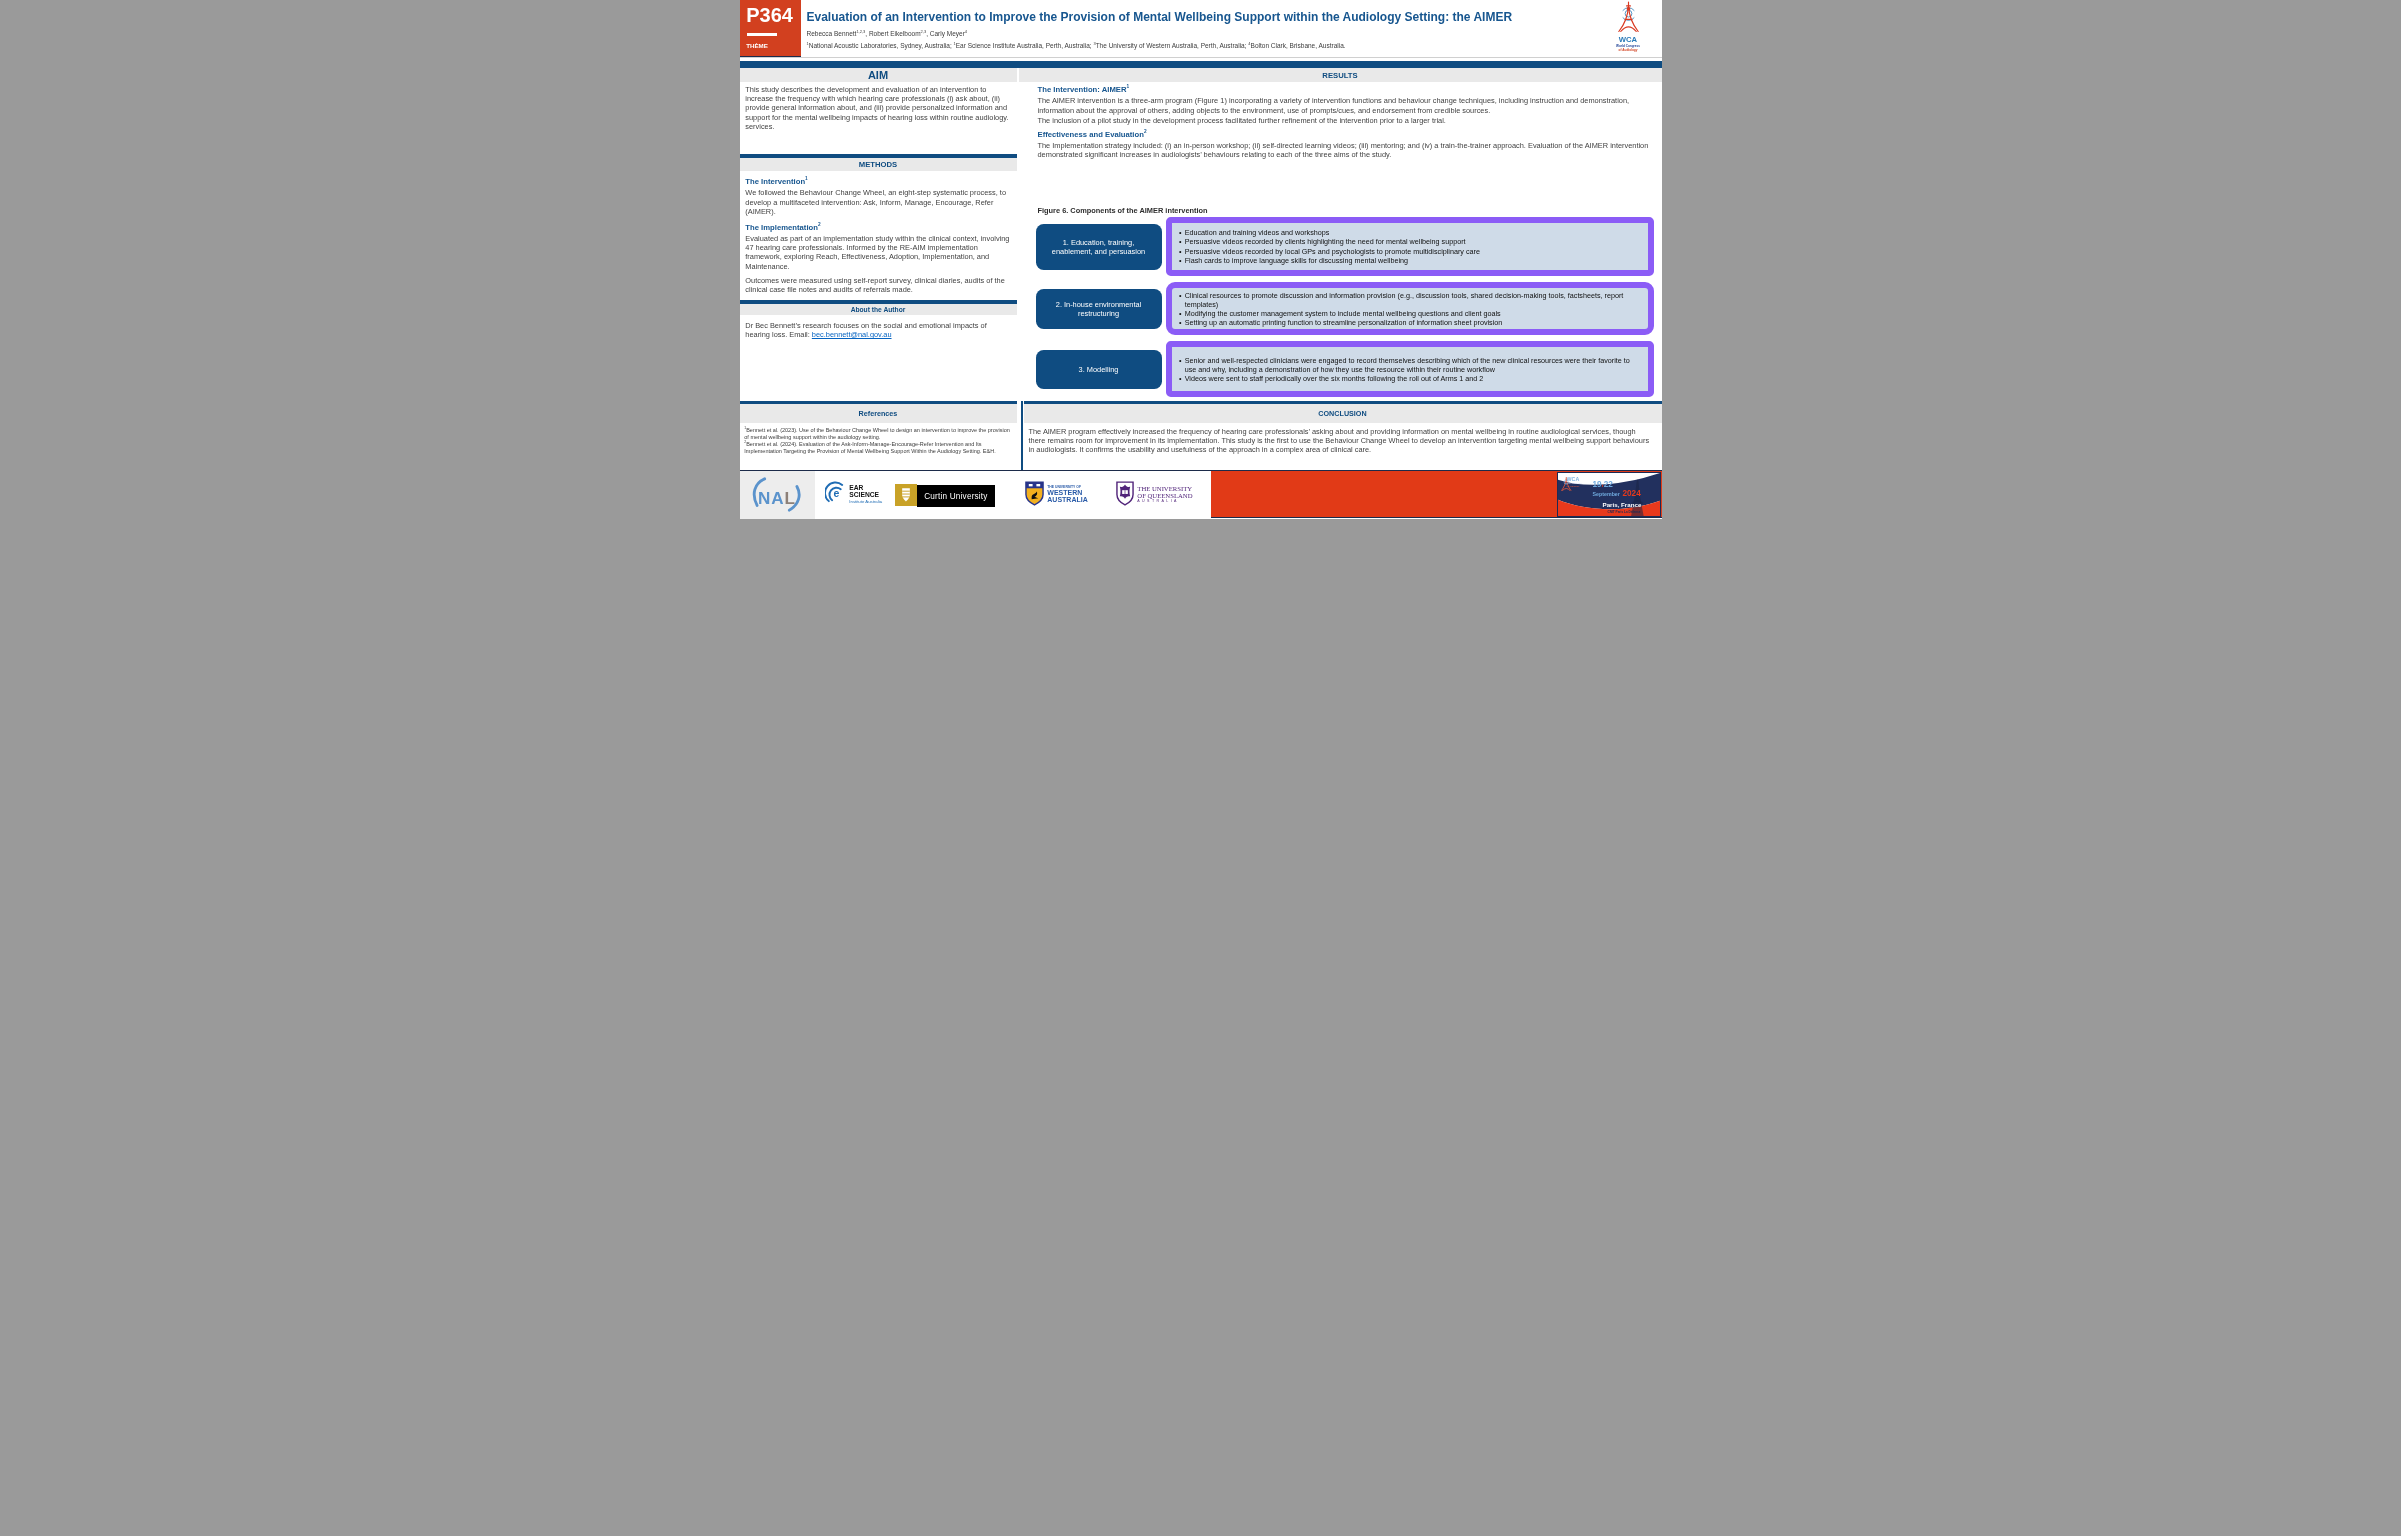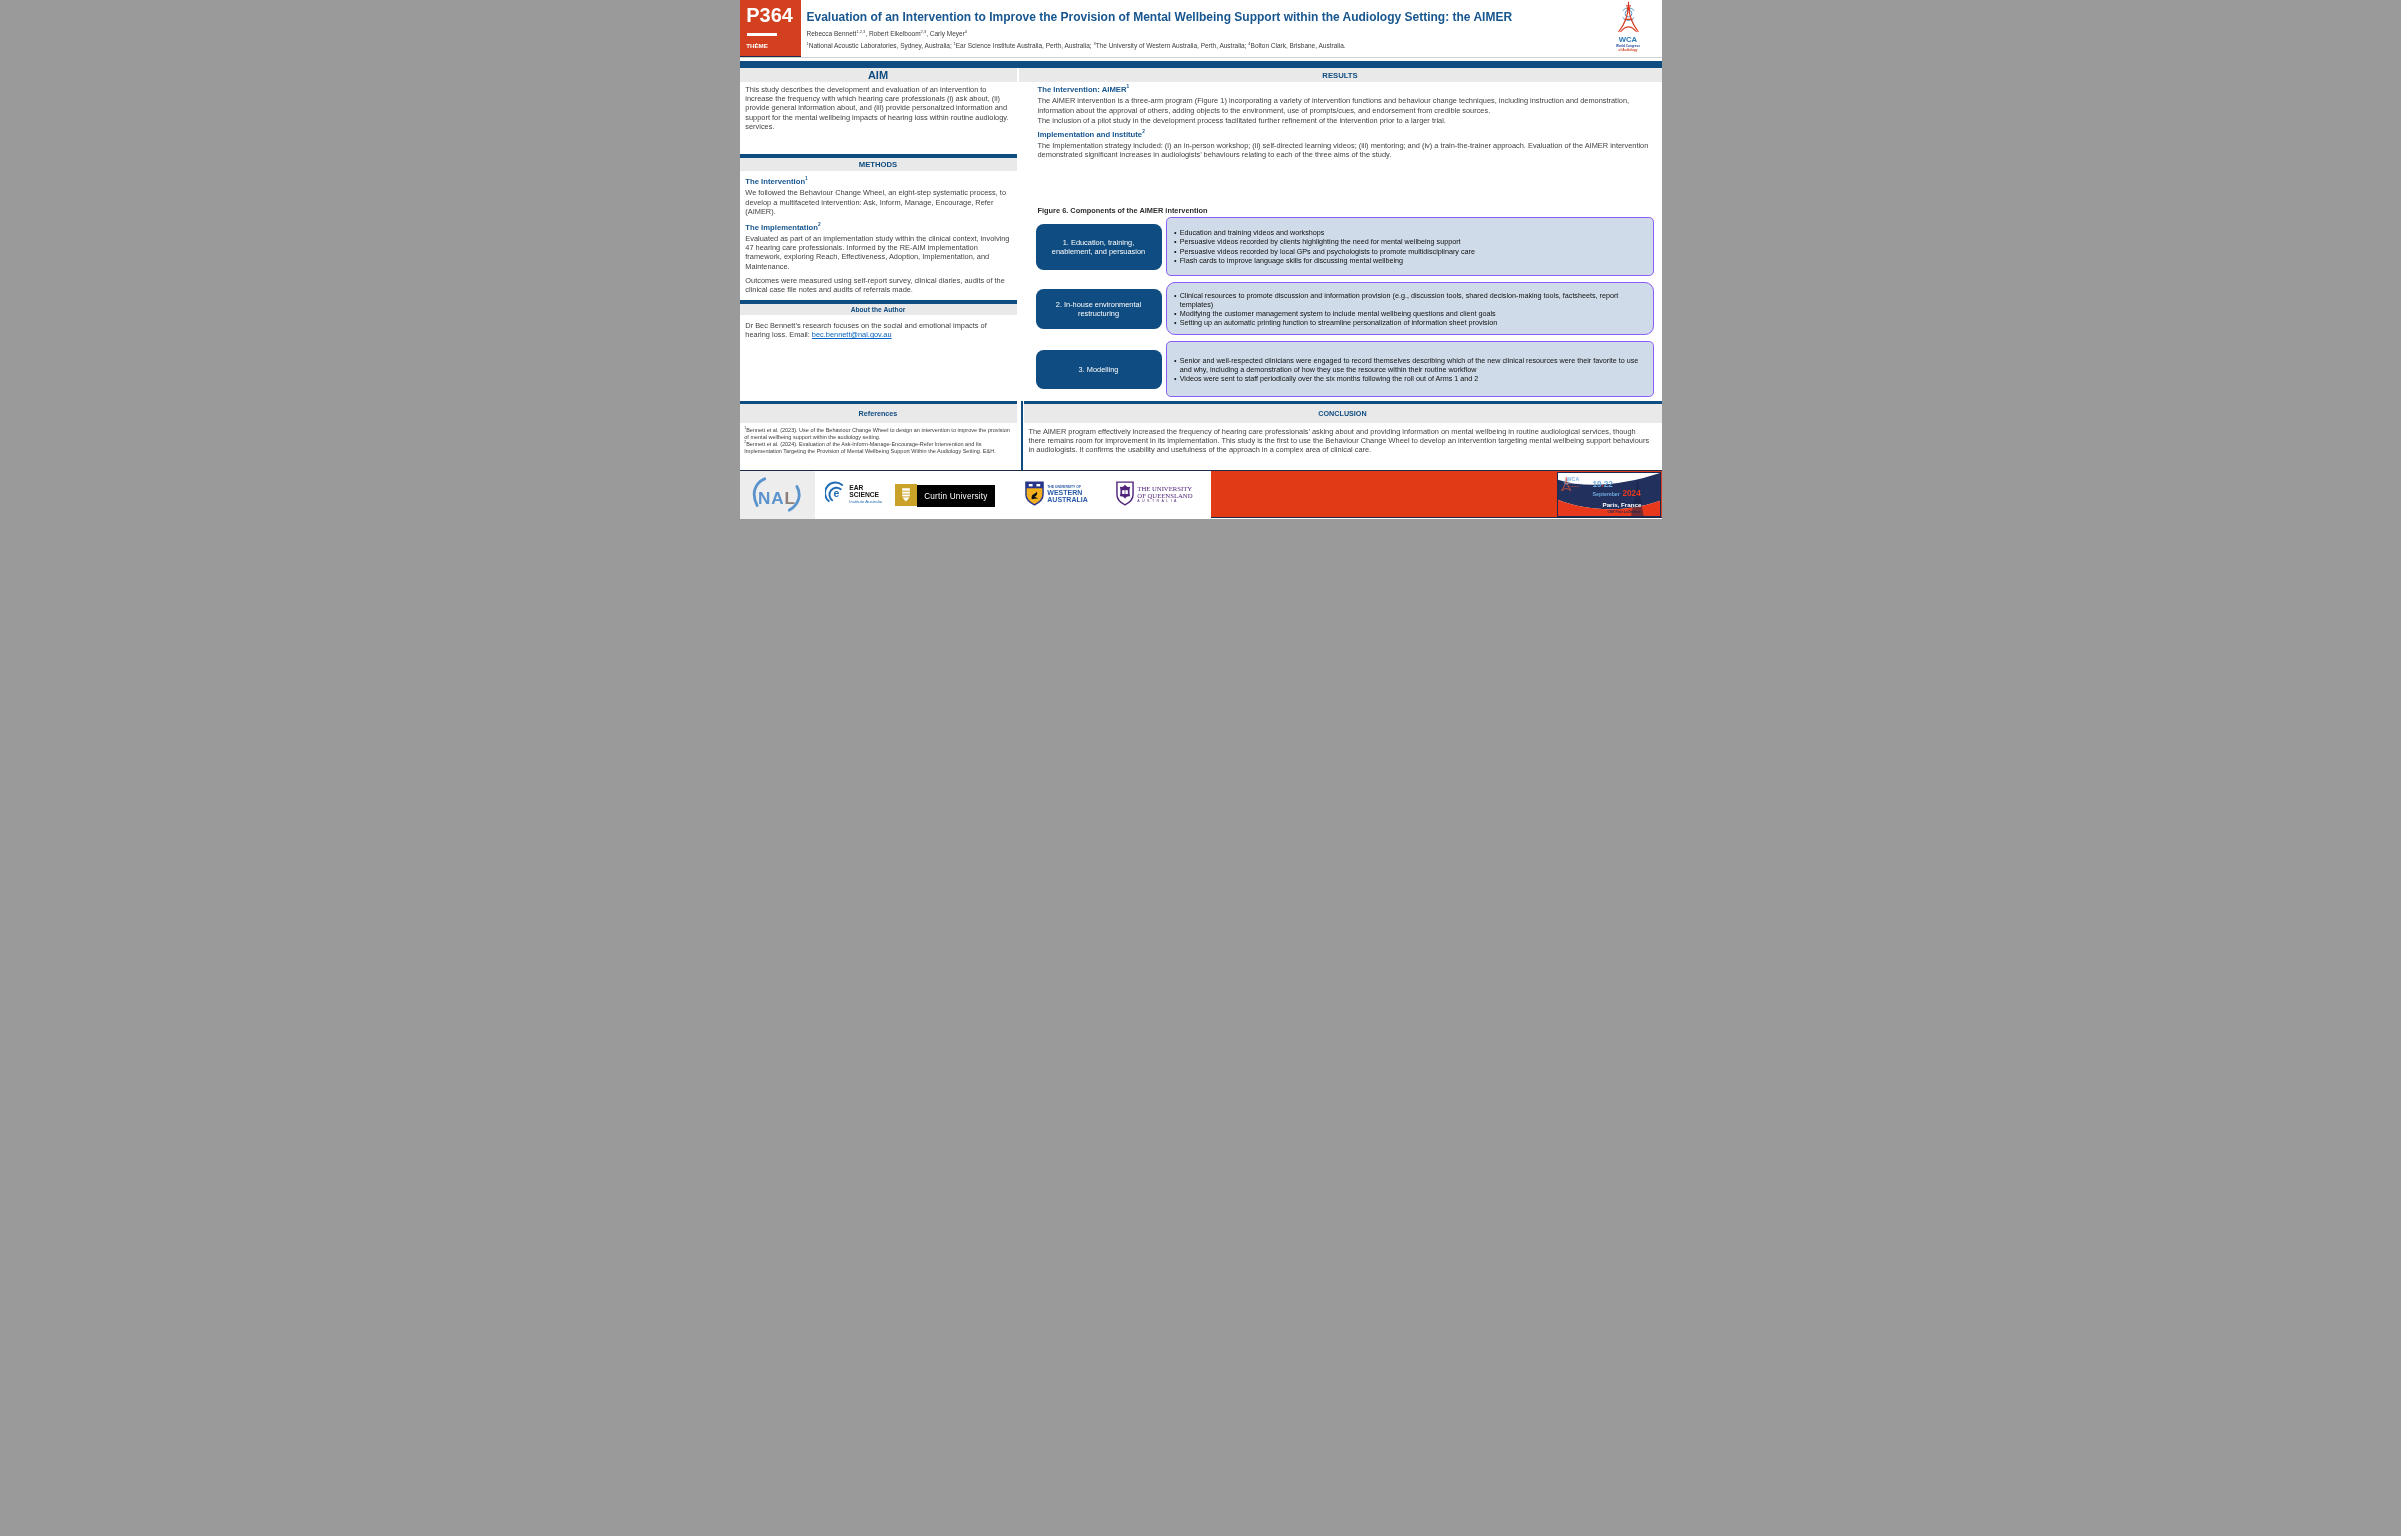--- a/index.html
+++ b/index.html
@@ -32,21 +32,21 @@
   .sub-h{color:#17568f;font-weight:bold;font-size:7.7px;margin:0 0 1.9px 0;}
   .refs{font-size:5.5px;line-height:1.22;color:#3c3c3c;}
   .email{color:#0563c1;text-decoration:underline;}
   .caption{position:absolute;left:298px;top:206px;font-size:7.4px;font-weight:bold;color:#2e2e2e;}
   
   .figure{position:absolute;left:296px;top:217px;width:618px;}
   .fig-row{display:flex;align-items:center;gap:4.3px;margin-bottom:6.2px;}
   .fig-label{width:126px;background:#0f4c81;border-radius:7.7px;color:#fff;display:flex;
              align-items:center;justify-content:center;text-align:center;font-size:7.4px;
              padding:2.9px 7.7px;box-sizing:border-box;flex:none;}
-  .fig-box{flex:1;background:#cfdbe8;border:1px solid #8b5cf6;border-radius:4.8px;display:flex;
+  .fig-box{flex:1;background:#cfdbe8;border:6px solid #8b5cf6;border-radius:4.8px;display:flex;
            flex-direction:column;justify-content:center;padding:2.9px 6.7px;box-sizing:border-box;}
   .bullets{list-style:none;margin:0;padding:0;}
   .bullets li{position:relative;padding-left:6.2px;font-size:7.2px;line-height:1.26;color:#101010;}
   .bullets li::before{content:"\2022";position:absolute;left:0.5px;}
   
   .footer-line{position:absolute;left:0;top:470px;width:100%;height:1.4px;background:#1c2b4a;}
   .red-block{position:absolute;left:471px;top:471px;width:451px;height:46px;background:#e13a17;
              border-bottom:1.4px solid #1c2b4a;}
   .nal-block{position:absolute;left:0;top:471px;width:75px;height:48px;background:#ededed;
              display:flex;align-items:center;justify-content:center;}
@@ -178,21 +178,21 @@
     <p><sup>2</sup><span>Bennett et al. (2024). Evaluation of the Ask-Inform-Manage-Encourage-Refer Intervention and Its Implementation Targeting the Provision of Mental Wellbeing Support Within the Audiology Setting. E&amp;H.</span></p>
   </div>
 
   <div class="txt" style="left:298px;top:85px;width:618px;">
     <div class="sub-h">
       <span>The Intervention: AIMER</span><sup>1</sup>
     </div>
     <p style="margin-bottom:1px;">The AIMER intervention is a three-arm program (Figure 1) incorporating a variety of intervention functions and behaviour change techniques, including instruction and demonstration, information about the approval of others, adding objects to the environment, use of prompts/cues, and endorsement from credible sources.</p>
     <p>The inclusion of a pilot study in the development process facilitated further refinement of the intervention prior to a larger trial.</p>
     <div class="sub-h">
-      <span>Implementation and Institute</span><sup>2</sup>
+      <span>Effectiveness and Evaluation</span><sup>2</sup>
     </div>
     <p>The Implementation strategy included: (i) an in-person workshop; (ii) self-directed learning videos; (iii) mentoring; and (iv) a train-the-trainer approach. Evaluation of the AIMER intervention demonstrated significant increases in audiologists’ behaviours relating to each of the three aims of the study.</p>
   </div>
 
   <div class="caption">Figure 6. Components of the AIMER intervention</div>
 
   <div class="figure">
     <div class="fig-row">
       <div class="fig-label" style="height:46px;">1. Education, training, enablement, and persuasion</div>
       <div class="fig-box" style="height:59px;">

